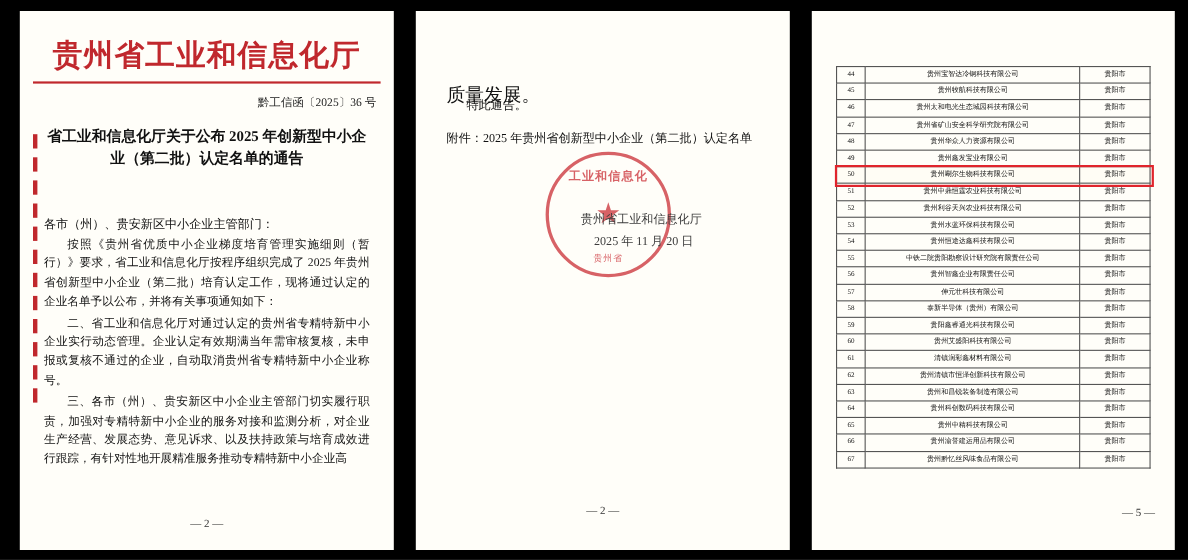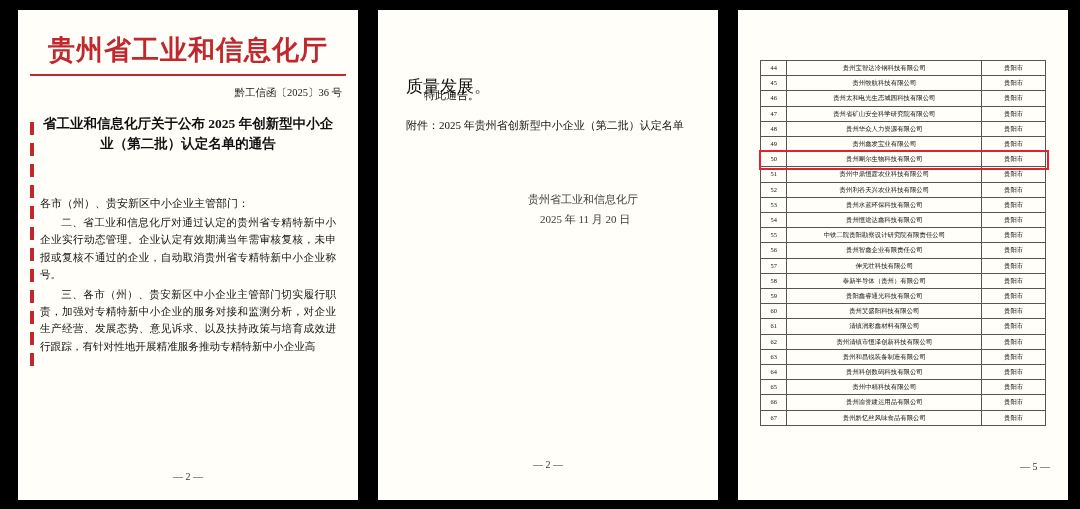--- a/index.html
+++ b/index.html
@@ -274,30 +274,36 @@
         <i></i>
         <i></i>
         <i></i>
         <i></i>
         <i></i>
         <i></i>
         <i></i>
         <i></i>
     </div>
     <div class="doc-body">
+      <p>按照《贵州省优质中小企业梯度培育管理实施细则（暂行）》要求，省工业和信息化厅按程序组织完成了 2025 年贵州省创新型中小企业（第二批）培育认定工作，现将通过认定的企业名单予以公布，并将有关事项通知如下：</p>
       <p>二、省工业和信息化厅对通过认定的贵州省专精特新中小企业实行动态管理。企业认定有效期满当年需审核复核，未申报或复核不通过的企业，自动取消贵州省专精特新中小企业称号。</p>
       <p>三、各市（州）、贵安新区中小企业主管部门切实履行职责，加强对专精特新中小企业的服务对接和监测分析，对企业生产经营、发展态势、意见诉求、以及扶持政策与培育成效进行跟踪，有针对性地开展精准服务推动专精特新中小企业高</p>
     </div>
     <div class="page-num-left">— 2 —</div>
   </div>
 
   <div class="doc-mid">
     <div class="mid-line1">质量发展。</div>
     <div class="mid-line2">特此通告。</div>
     <div class="mid-attach">附件：2025 年贵州省创新型中小企业（第二批）认定名单</div>
+    <div class="seal">
+      <div class="seal-text-top">工业和信息化</div>
+      <div class="seal-star">★</div>
+      <div class="seal-text-bot">贵州省</div>
+    </div>
     <div class="signer">贵州省工业和信息化厅</div>
     <div class="signer-date">2025 年 11 月 20 日</div>
     <div class="page-num-mid">— 2 —</div>
   </div>
 
   <div class="doc-right">
     <table class="list">
       <tbody id="list-body">
           <tr>
             <td class="c-idx">44</td>

